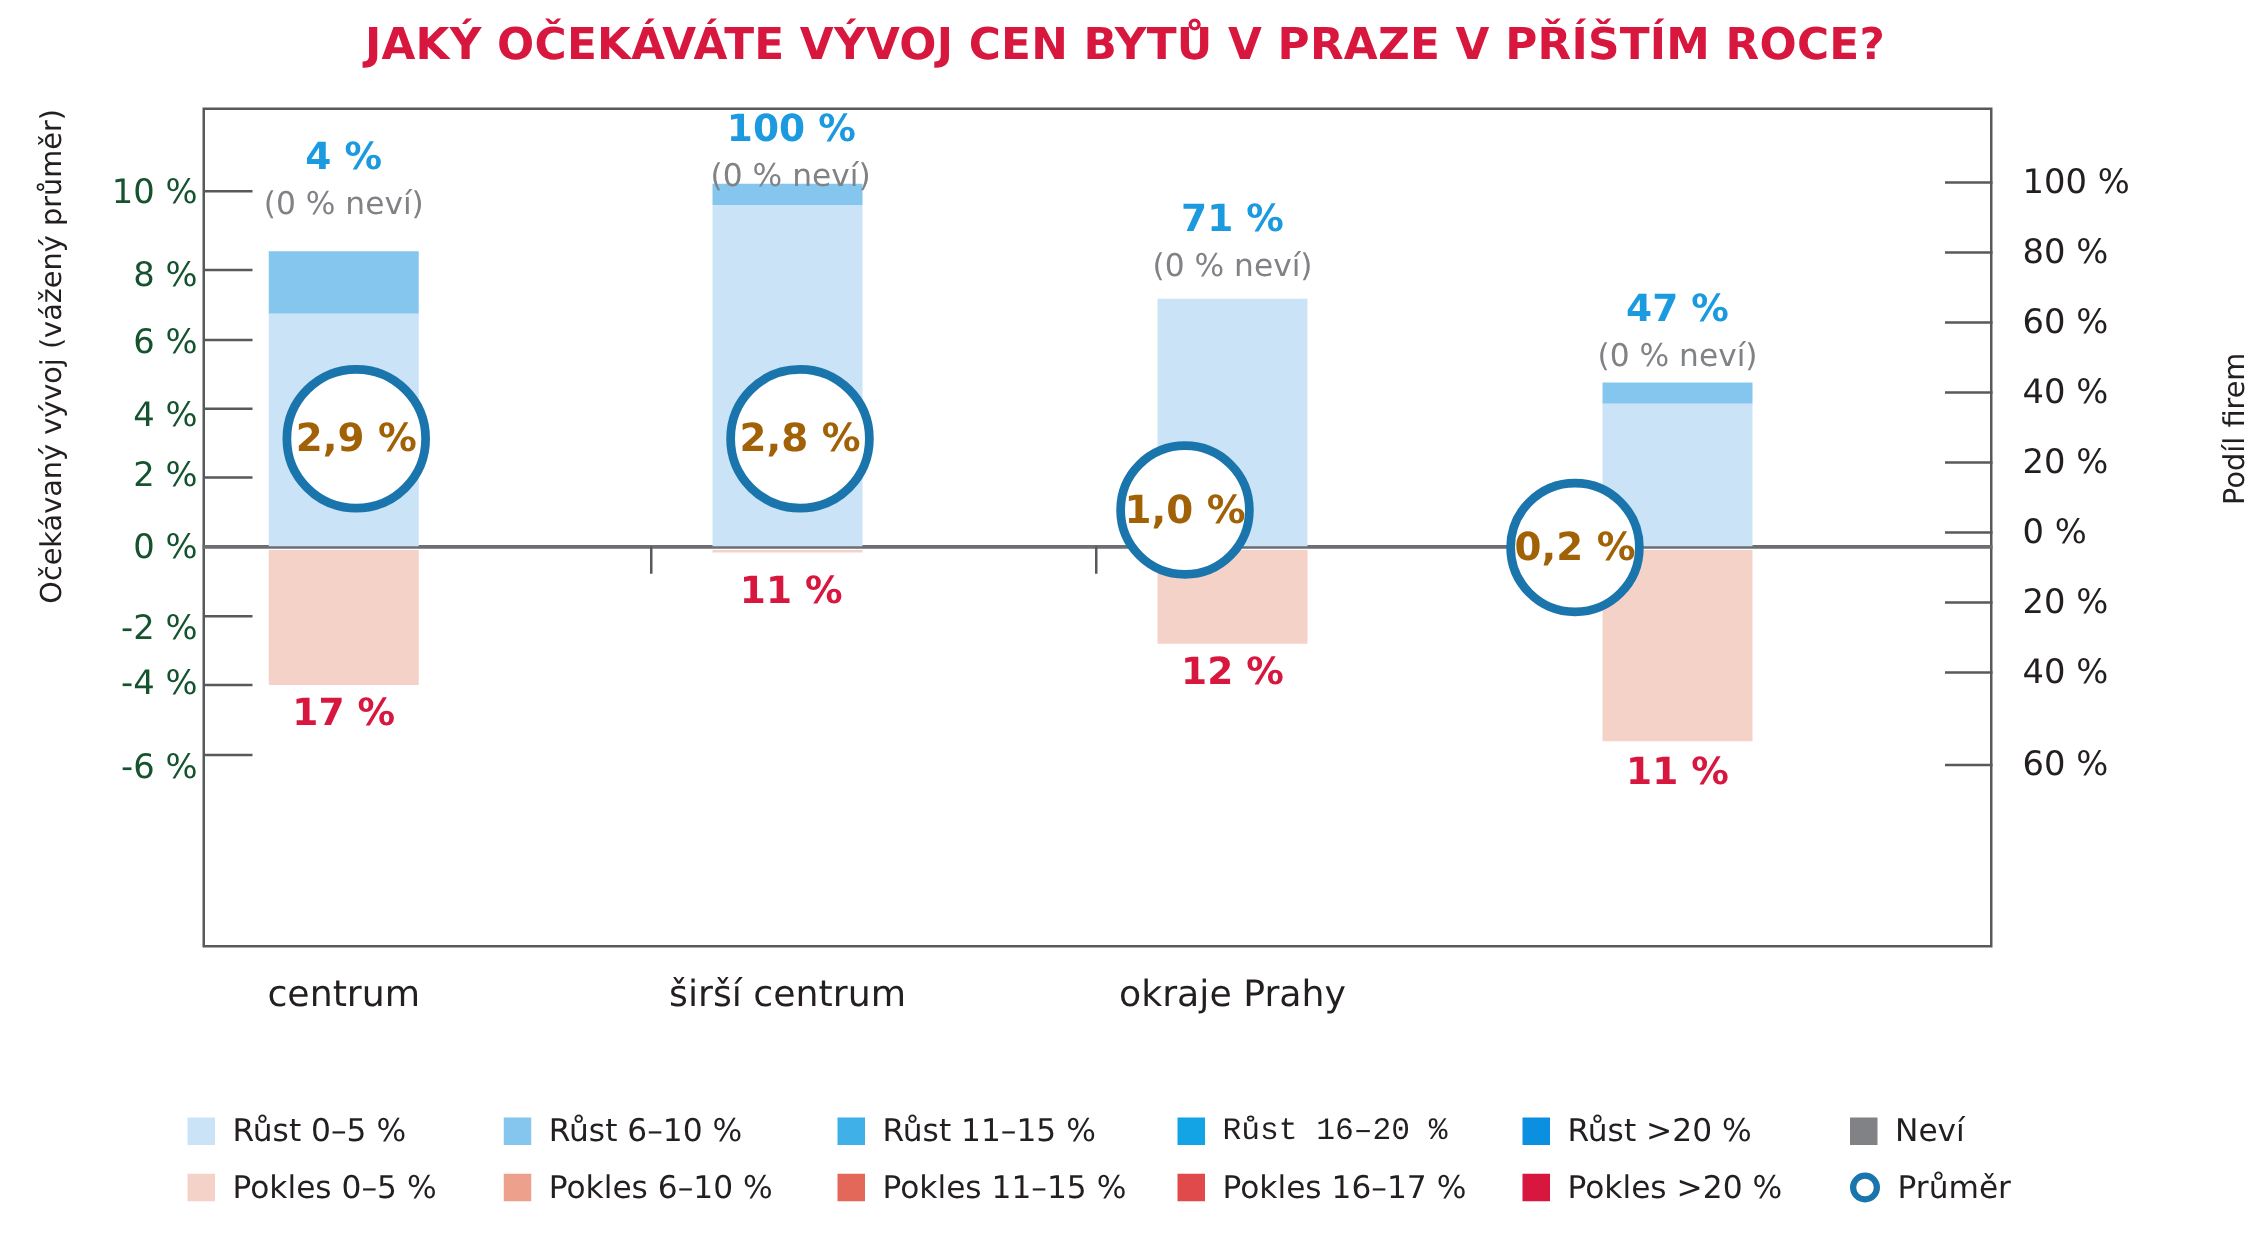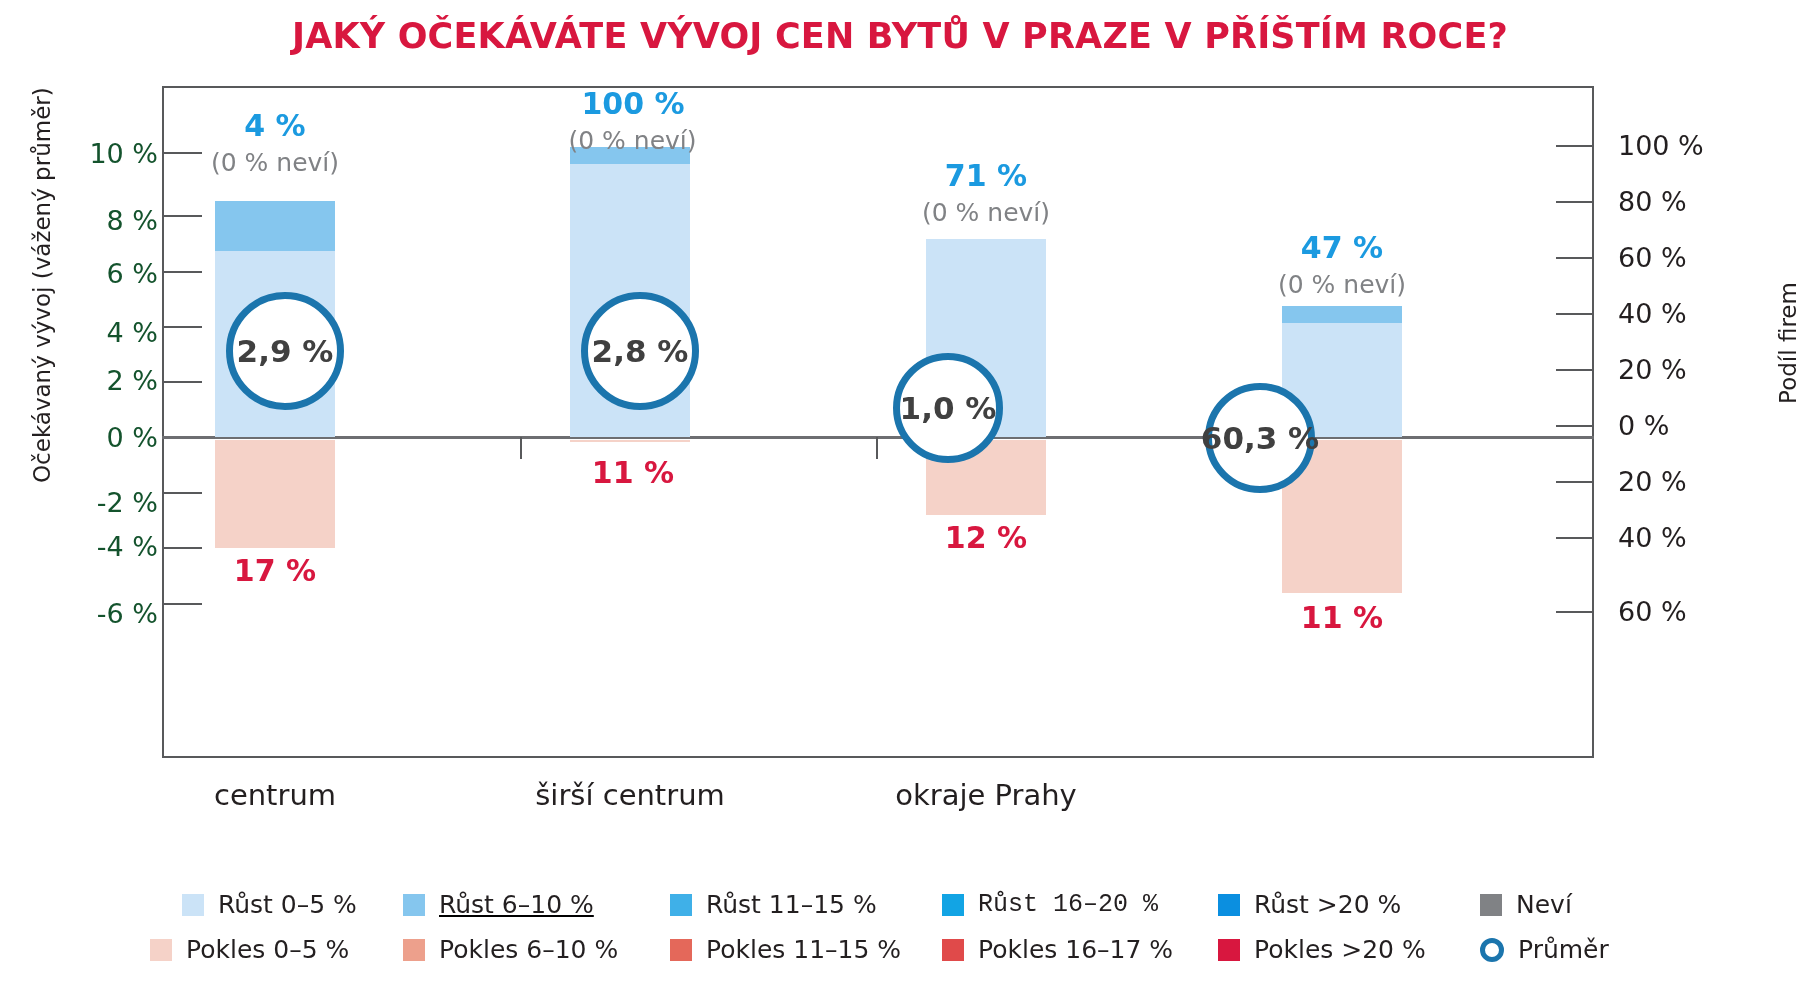--- a/index.html
+++ b/index.html
@@ -71,21 +71,21 @@
     font-size:30px;font-weight:bold;color:#d8173f;
   }
 
   
   .avg-circle{
     position:absolute;border-radius:50%;background:#ffffff;
     border:7px solid #1b75ad;box-sizing:border-box;
     display:flex;align-items:center;justify-content:center;
   }
   .avg-circle span{
-    font-size:31px;font-weight:bold;color:#404040;white-space:nowrap;
+    font-size:31px;font-weight:bold;color:#a16207;white-space:nowrap;
   }
 
   
   .cat-label{
     position:absolute;top:778px;text-align:center;white-space:nowrap;
     font-size:29px;color:#231f20;
   }
 
   
   .legend{position:absolute;left:150px;top:890px;width:1640px;}
@@ -200,35 +200,35 @@
     <div class="seg" style="top:0px;height:17px;background:#85c6ee;"></div>
     <div class="seg" style="top:17px;height:114px;background:#cbe3f7;"></div>
   </div>
   <div class="bar-group" style="left:1282px;top:440px;width:120px;height:153px;">
     <div class="seg" style="top:0;height:100%;background:#f5d2c8;"></div>
   </div>
   <div class="pos-label" style="left:1262px;top:232px;width:160px;">47 %</div>
   <div class="nevi-label" style="left:1252px;top:270px;width:180px;">(0 % neví)</div>
   <div class="neg-label" style="left:1262px;top:600px;width:160px;">11 %</div>
   <div class="avg-circle" style="left:1205px;top:383px;width:110px;height:110px;">
-    <span>60,3 %</span>
+    <span>0,2 %</span>
   </div>
 
   <div class="cat-label" style="left:175px;width:200px;">centrum</div>
   <div class="cat-label" style="left:520px;width:220px;">širší centrum</div>
   <div class="cat-label" style="left:866px;width:240px;">okraje Prahy</div>
 
   <div class="legend">
 
     <div class="legend-row">
-      <div class="legend-item" style="left:0px;margin-left:32px;">
+      <div class="legend-item" style="left:0px;">
         <span class="legend-swatch" style="background:#cbe3f7;"></span>
         <span class="legend-text">Růst 0–5 %</span>
       </div>
-      <div class="legend-item" style="left:253px;text-decoration:underline;">
+      <div class="legend-item" style="left:253px;">
         <span class="legend-swatch" style="background:#85c6ee;"></span>
         <span class="legend-text">Růst 6–10 %</span>
       </div>
       <div class="legend-item" style="left:520px;">
         <span class="legend-swatch" style="background:#3fb0e8;"></span>
         <span class="legend-text">Růst 11–15 %</span>
       </div>
       <div class="legend-item" style="left:792px;font-family:Liberation Mono, monospace;">
         <span class="legend-swatch" style="background:#12a4e4;"></span>
         <span class="legend-text">Růst 16–20 %</span>

